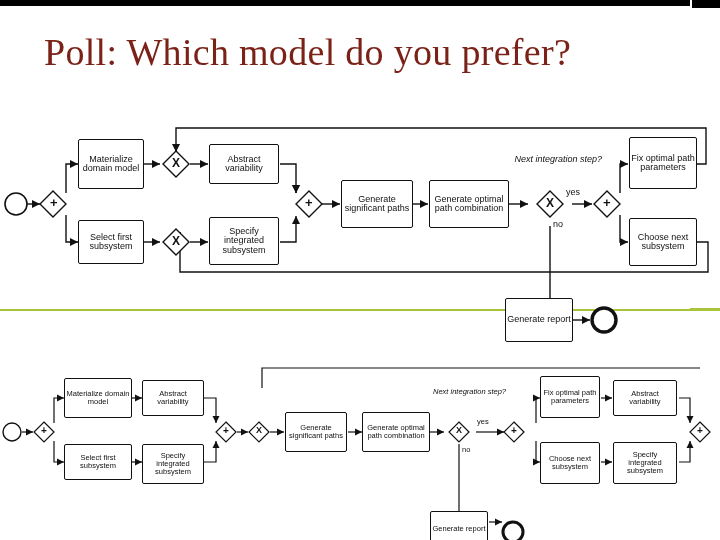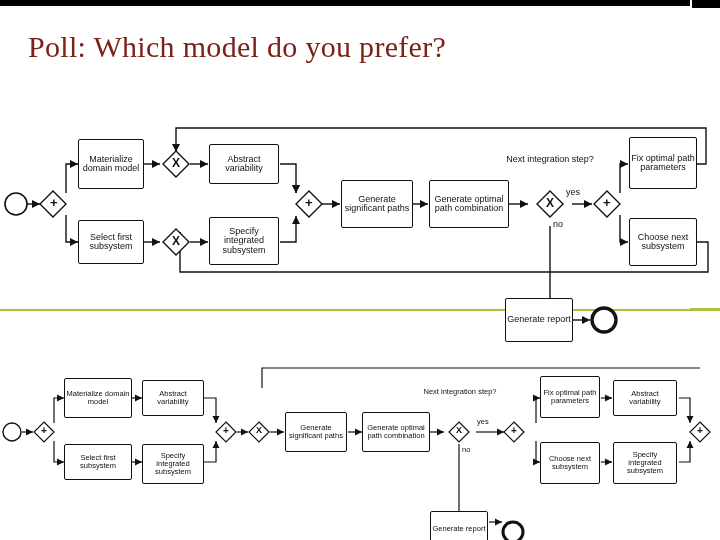--- a/index.html
+++ b/index.html
@@ -5,42 +5,42 @@
   html,body{margin:0;padding:0;}
   body{
     width:720px;height:540px;background:#ffffff;
     font-family:"Liberation Sans",sans-serif;
     position:relative;overflow:hidden;
   }
   
   .top-bar-dark{position:absolute;left:0;top:0;width:690px;height:6px;background:#000000;}
   .top-bar-right{position:absolute;left:692px;top:0;width:28px;height:8px;background:#000000;}
   .title{
-    position:absolute;left:28px;top:30px;
+    position:absolute;left:44px;top:30px;
     font-family:"Liberation Serif",serif;
-    font-size:30px;color:#7b2218;letter-spacing:0.3px;
+    font-size:38px;color:#7b2218;letter-spacing:0.3px;
     white-space:nowrap;
   }
   .divider{position:absolute;left:0;top:309px;width:690px;height:2px;background:#a8c43a;}
   .divider-right{position:absolute;left:690px;top:308px;width:30px;height:3px;background:#a8c43a;}
 
   .canvas{position:absolute;left:0;top:0;width:720px;height:540px;margin-top:36px;}
   svg{position:absolute;left:0;top:0;}
 
   .node{
     position:absolute;box-sizing:border-box;
     border:1px solid #111;background:#fff;
     display:flex;align-items:center;justify-content:center;
     text-align:center;line-height:1.05;
     color:#111;border-radius:2px;
     padding:1px;
   }
   .label-italic{
-    position:absolute;color:#111;
-    text-align:center;line-height:1.05;white-space:nowrap;
+    position:absolute;font-style:italic;color:#111;
+    text-align:right;line-height:1.05;white-space:nowrap;
   }
   .label-small{
     position:absolute;color:#111;line-height:1;white-space:nowrap;
   }
 </style>
 </head>
 <body>
 
 <div class="top-bar-dark"></div>
 <div class="top-bar-right"></div>

